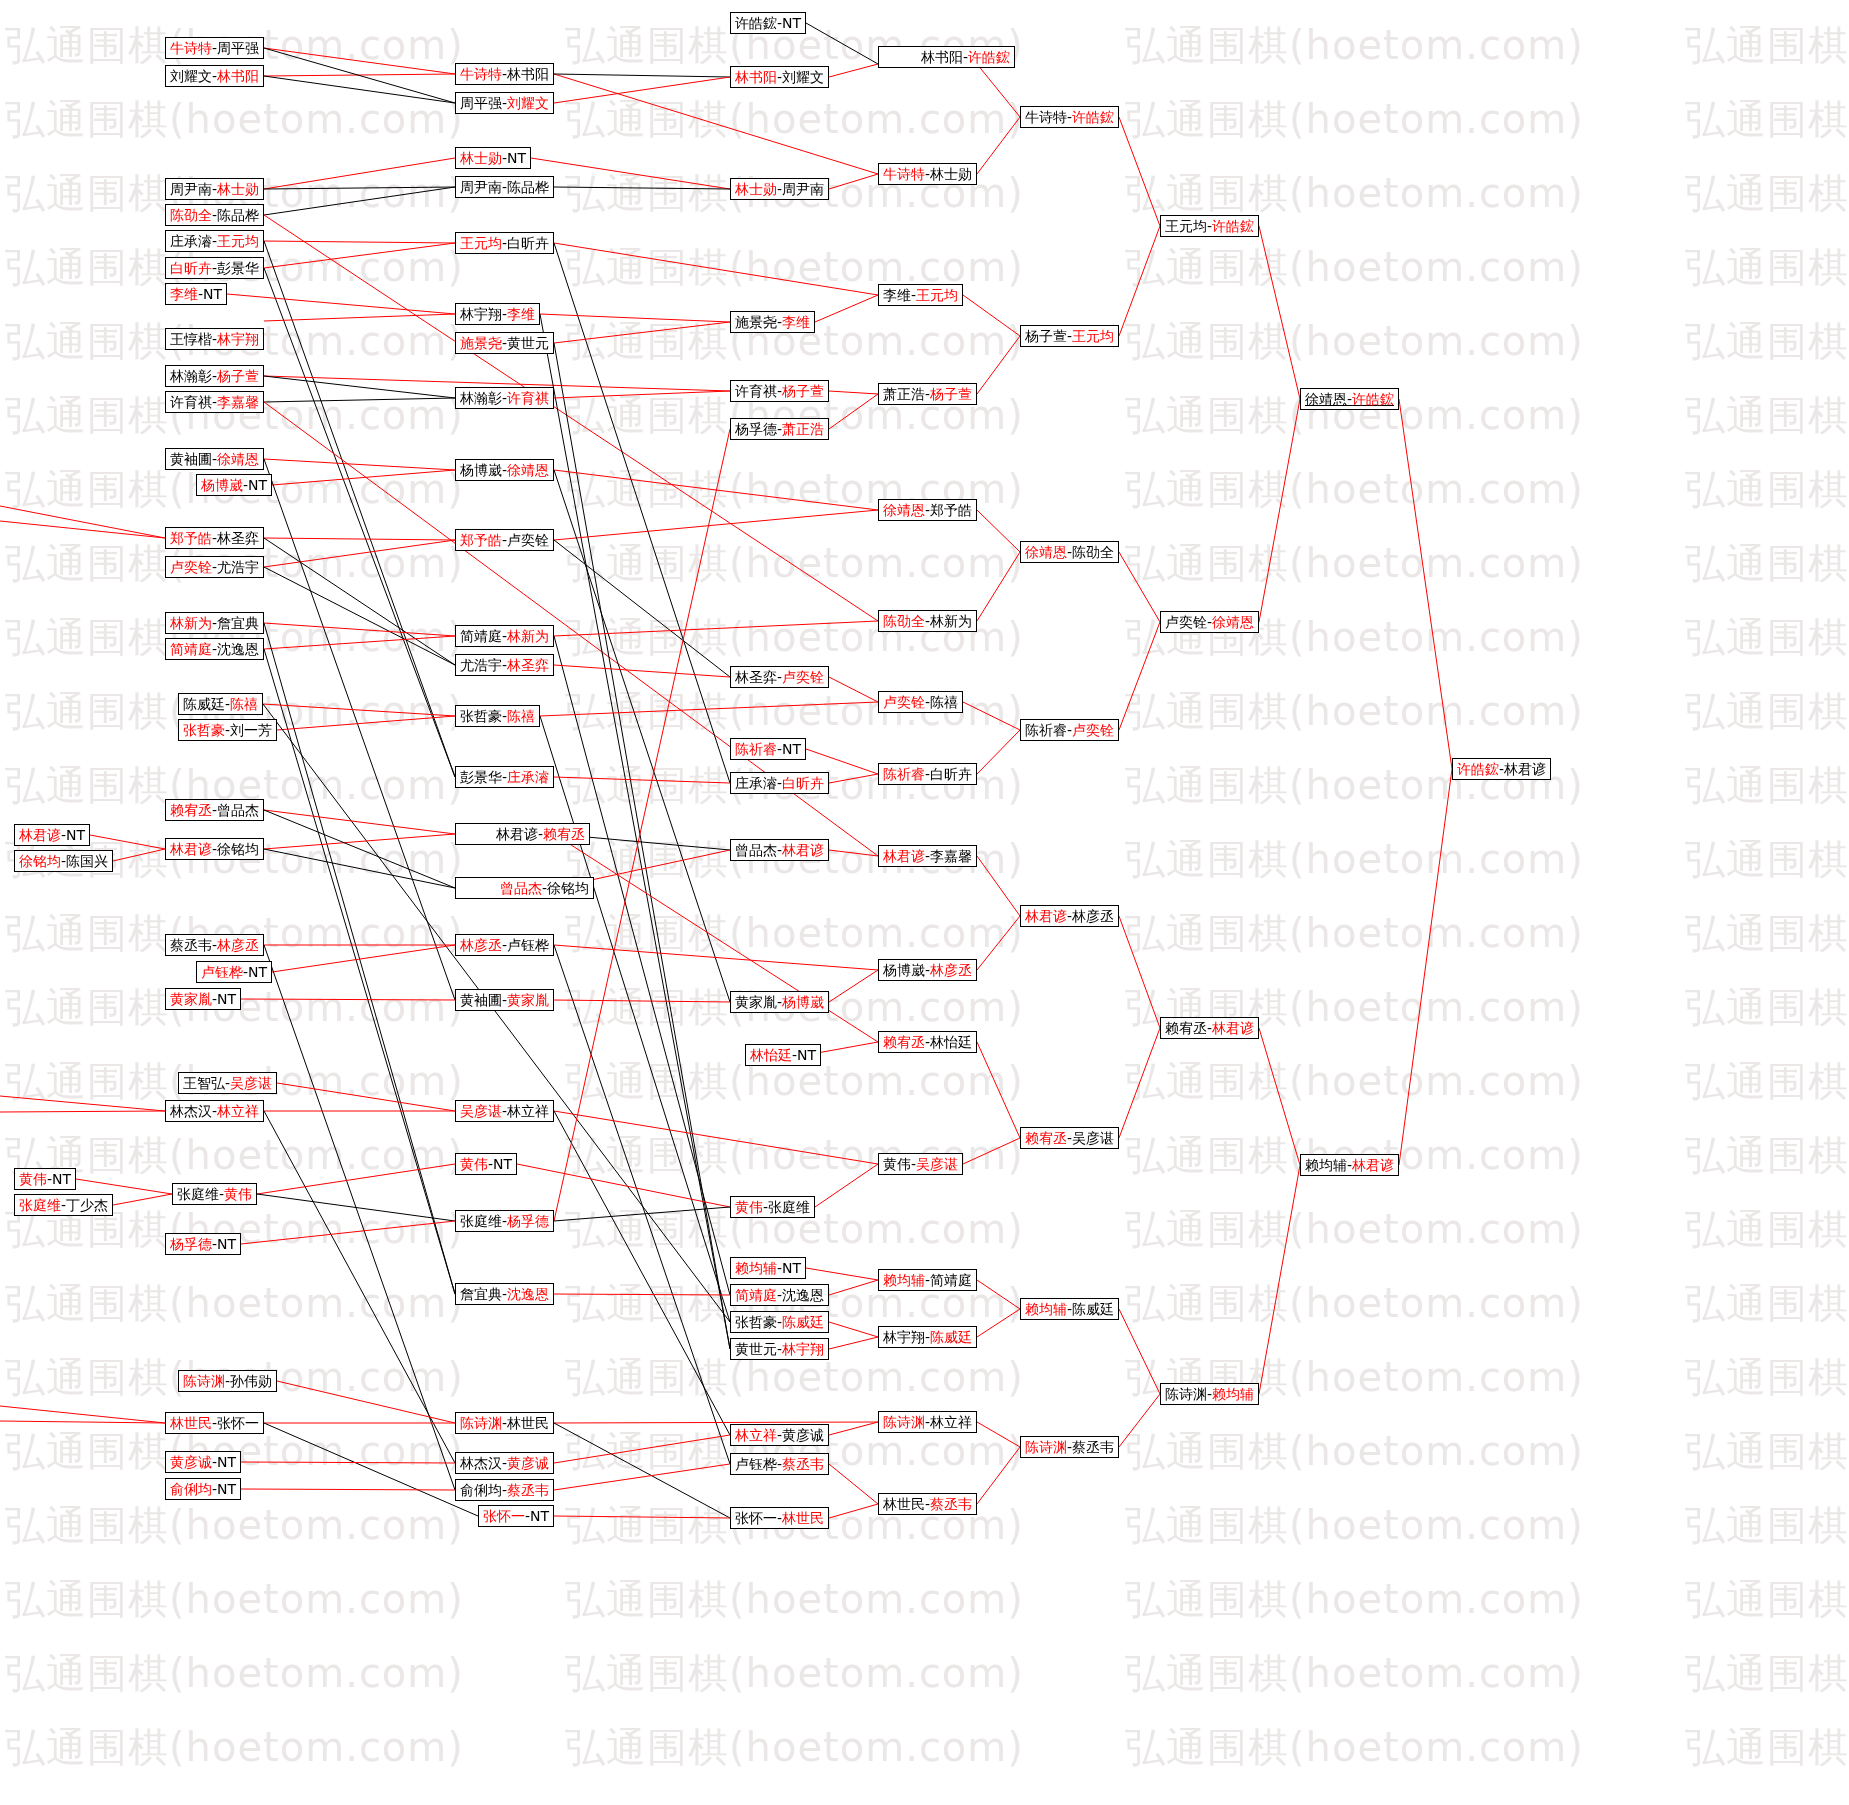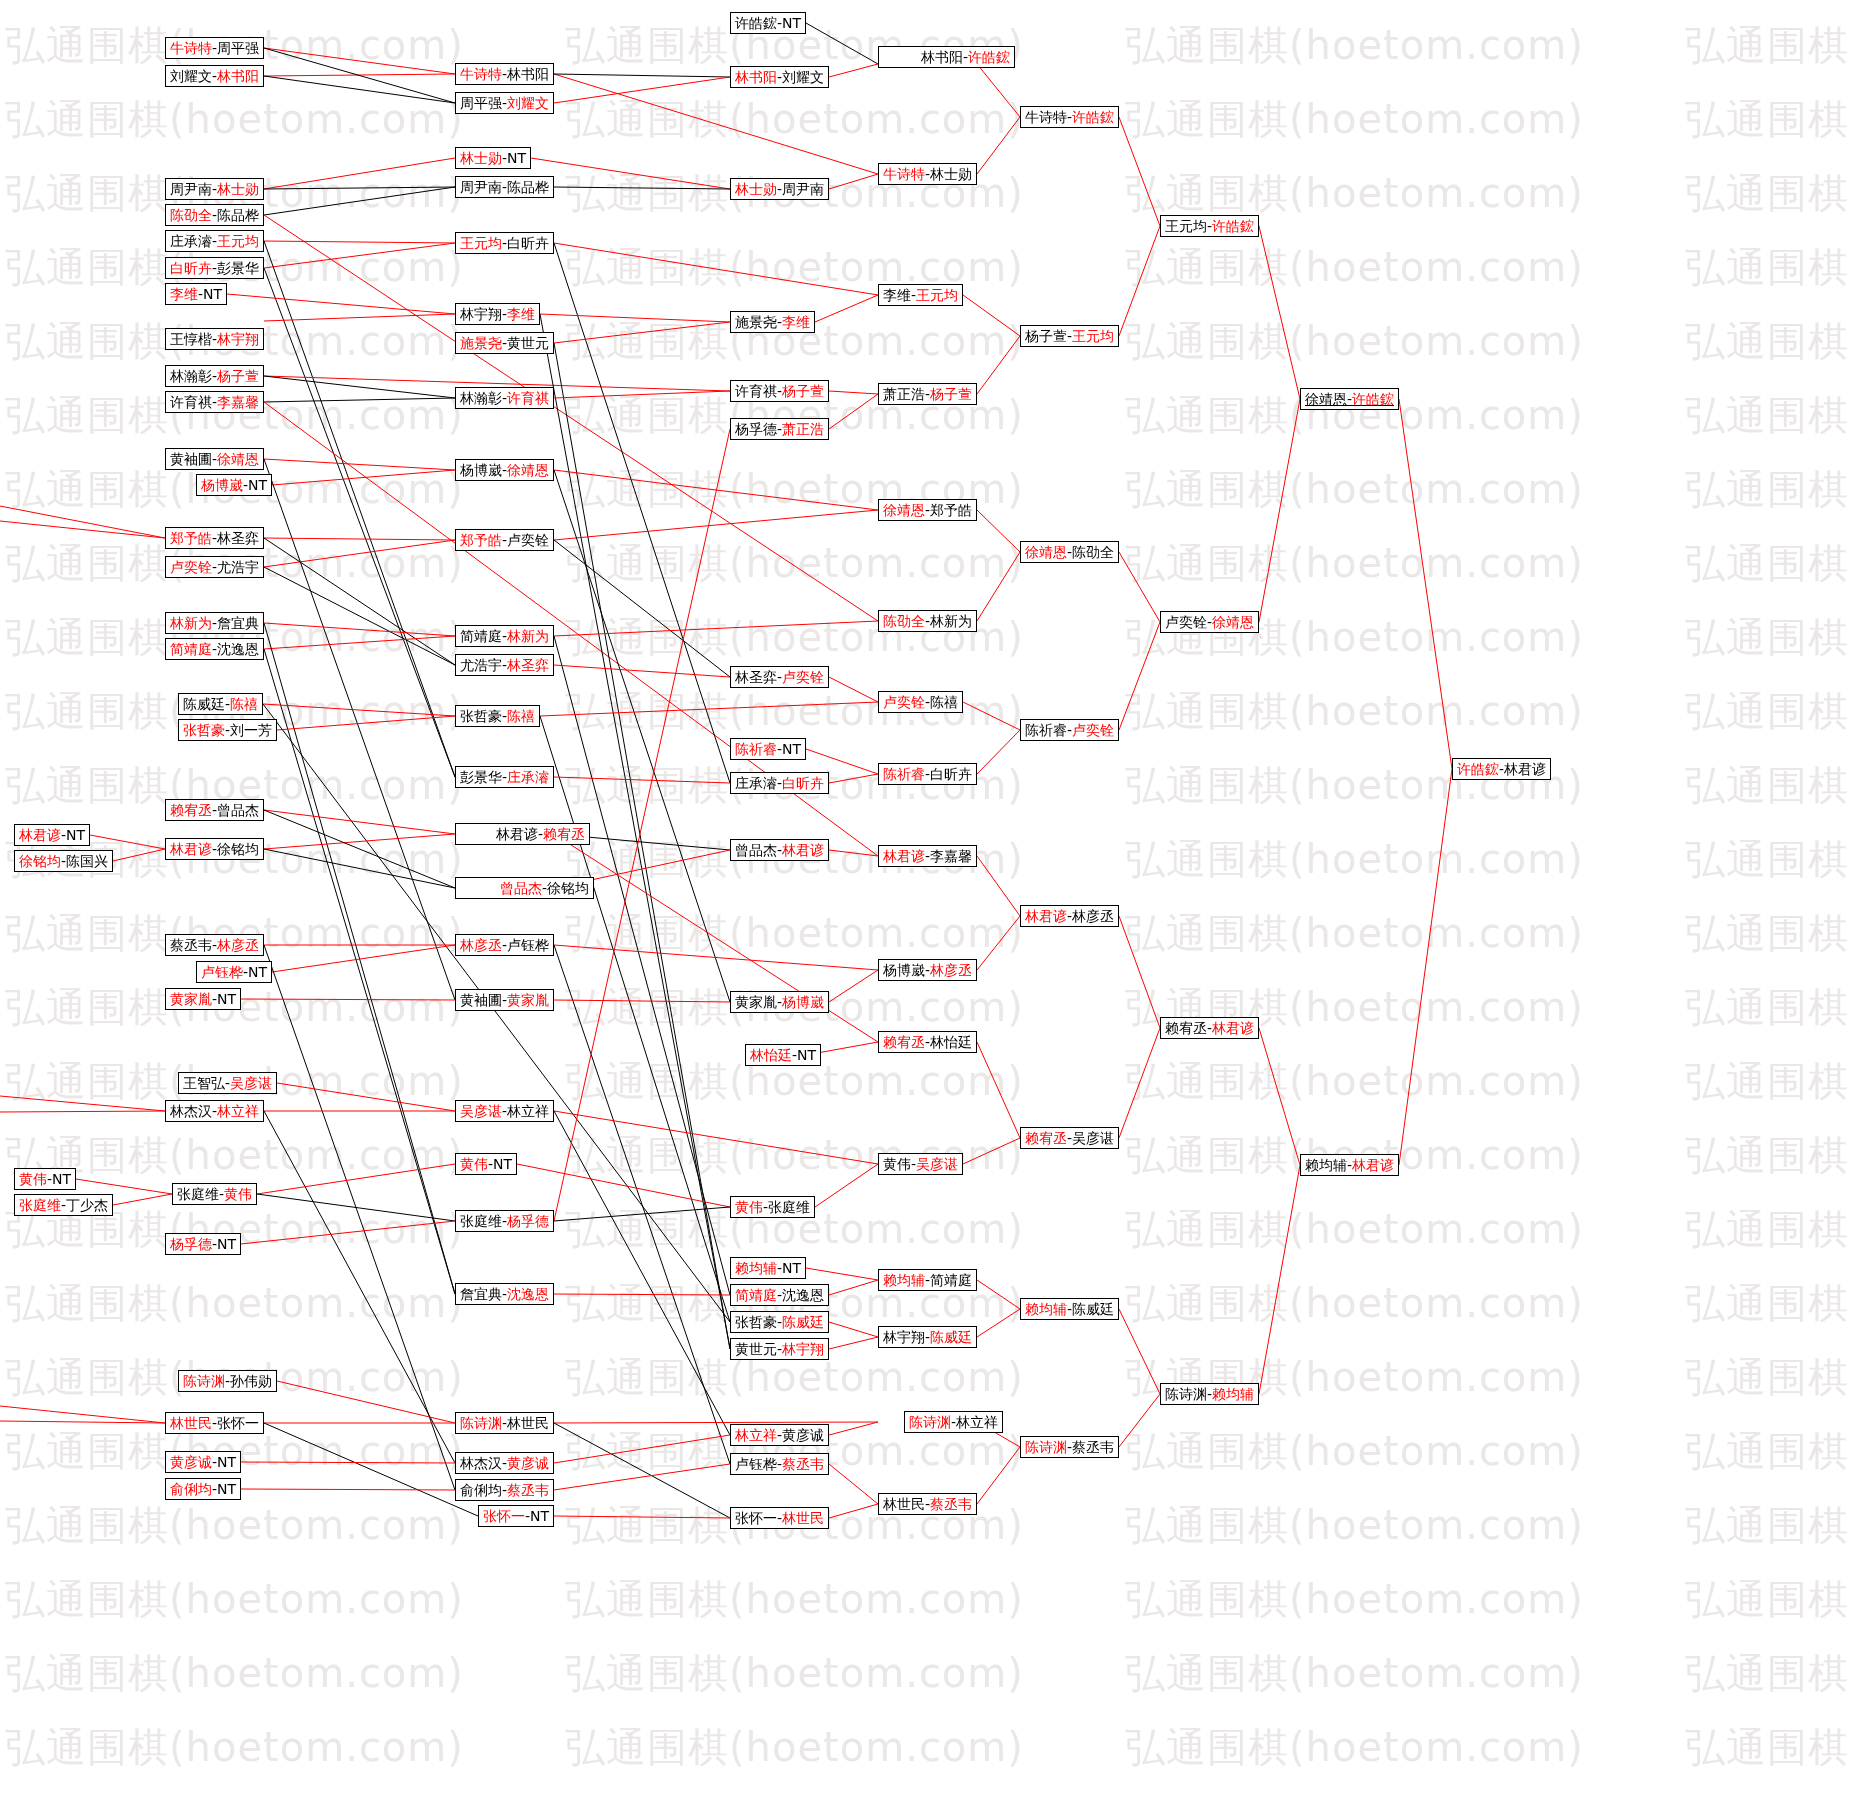--- a/index.html
+++ b/index.html
@@ -378,21 +378,21 @@
       <div class="node" style="left: 878px; top: 499px;"><span class="p-r">徐靖恩</span><span class="dash">-</span><span class="p-b">郑予皓</span></div>
       <div class="node" style="left: 878px; top: 610px;"><span class="p-r">陈劭全</span><span class="dash">-</span><span class="p-b">林新为</span></div>
       <div class="node" style="left: 878px; top: 691px;"><span class="p-r">卢奕铨</span><span class="dash">-</span><span class="p-b">陈禧</span></div>
       <div class="node" style="left: 878px; top: 763px;"><span class="p-r">陈祈睿</span><span class="dash">-</span><span class="p-b">白昕卉</span></div>
       <div class="node" style="left: 878px; top: 845px;"><span class="p-r">林君谚</span><span class="dash">-</span><span class="p-b">李嘉馨</span></div>
       <div class="node" style="left: 878px; top: 959px;"><span class="p-b">杨博崴</span><span class="dash">-</span><span class="p-r">林彦丞</span></div>
       <div class="node" style="left: 878px; top: 1031px;"><span class="p-r">赖宥丞</span><span class="dash">-</span><span class="p-b">林怡廷</span></div>
       <div class="node" style="left: 878px; top: 1153px;"><span class="p-b">黄伟</span><span class="dash">-</span><span class="p-r">吴彦谌</span></div>
       <div class="node" style="left: 878px; top: 1269px;"><span class="p-r">赖均辅</span><span class="dash">-</span><span class="p-b">简靖庭</span></div>
       <div class="node" style="left: 878px; top: 1326px;"><span class="p-b">林宇翔</span><span class="dash">-</span><span class="p-r">陈威廷</span></div>
-      <div class="node" style="left: 878px; top: 1411px; margin-left: 26px;"><span class="p-r">陈诗渊</span><span class="dash">-</span><span class="p-b">林立祥</span></div>
+      <div class="node" style="left: 878px; top: 1411px;"><span class="p-r">陈诗渊</span><span class="dash">-</span><span class="p-b">林立祥</span></div>
       <div class="node" style="left: 878px; top: 1493px;"><span class="p-b">林世民</span><span class="dash">-</span><span class="p-r">蔡丞韦</span></div>
       <div class="node" style="left: 1020px; top: 106px;"><span class="p-b">牛诗特</span><span class="dash">-</span><span class="p-r">许皓鋐</span></div>
       <div class="node" style="left: 1020px; top: 325px;"><span class="p-b">杨子萱</span><span class="dash">-</span><span class="p-r">王元均</span></div>
       <div class="node" style="left: 1020px; top: 541px;"><span class="p-r">徐靖恩</span><span class="dash">-</span><span class="p-b">陈劭全</span></div>
       <div class="node" style="left: 1020px; top: 719px;"><span class="p-b">陈祈睿</span><span class="dash">-</span><span class="p-r">卢奕铨</span></div>
       <div class="node" style="left: 1020px; top: 905px;"><span class="p-r">林君谚</span><span class="dash">-</span><span class="p-b">林彦丞</span></div>
       <div class="node" style="left: 1020px; top: 1127px;"><span class="p-r">赖宥丞</span><span class="dash">-</span><span class="p-b">吴彦谌</span></div>
       <div class="node" style="left: 1020px; top: 1298px;"><span class="p-r">赖均辅</span><span class="dash">-</span><span class="p-b">陈威廷</span></div>
       <div class="node" style="left: 1020px; top: 1436px;"><span class="p-r">陈诗渊</span><span class="dash">-</span><span class="p-b">蔡丞韦</span></div>
       <div class="node" style="left: 1160px; top: 215px;"><span class="p-b">王元均</span><span class="dash">-</span><span class="p-r">许皓鋐</span></div>

